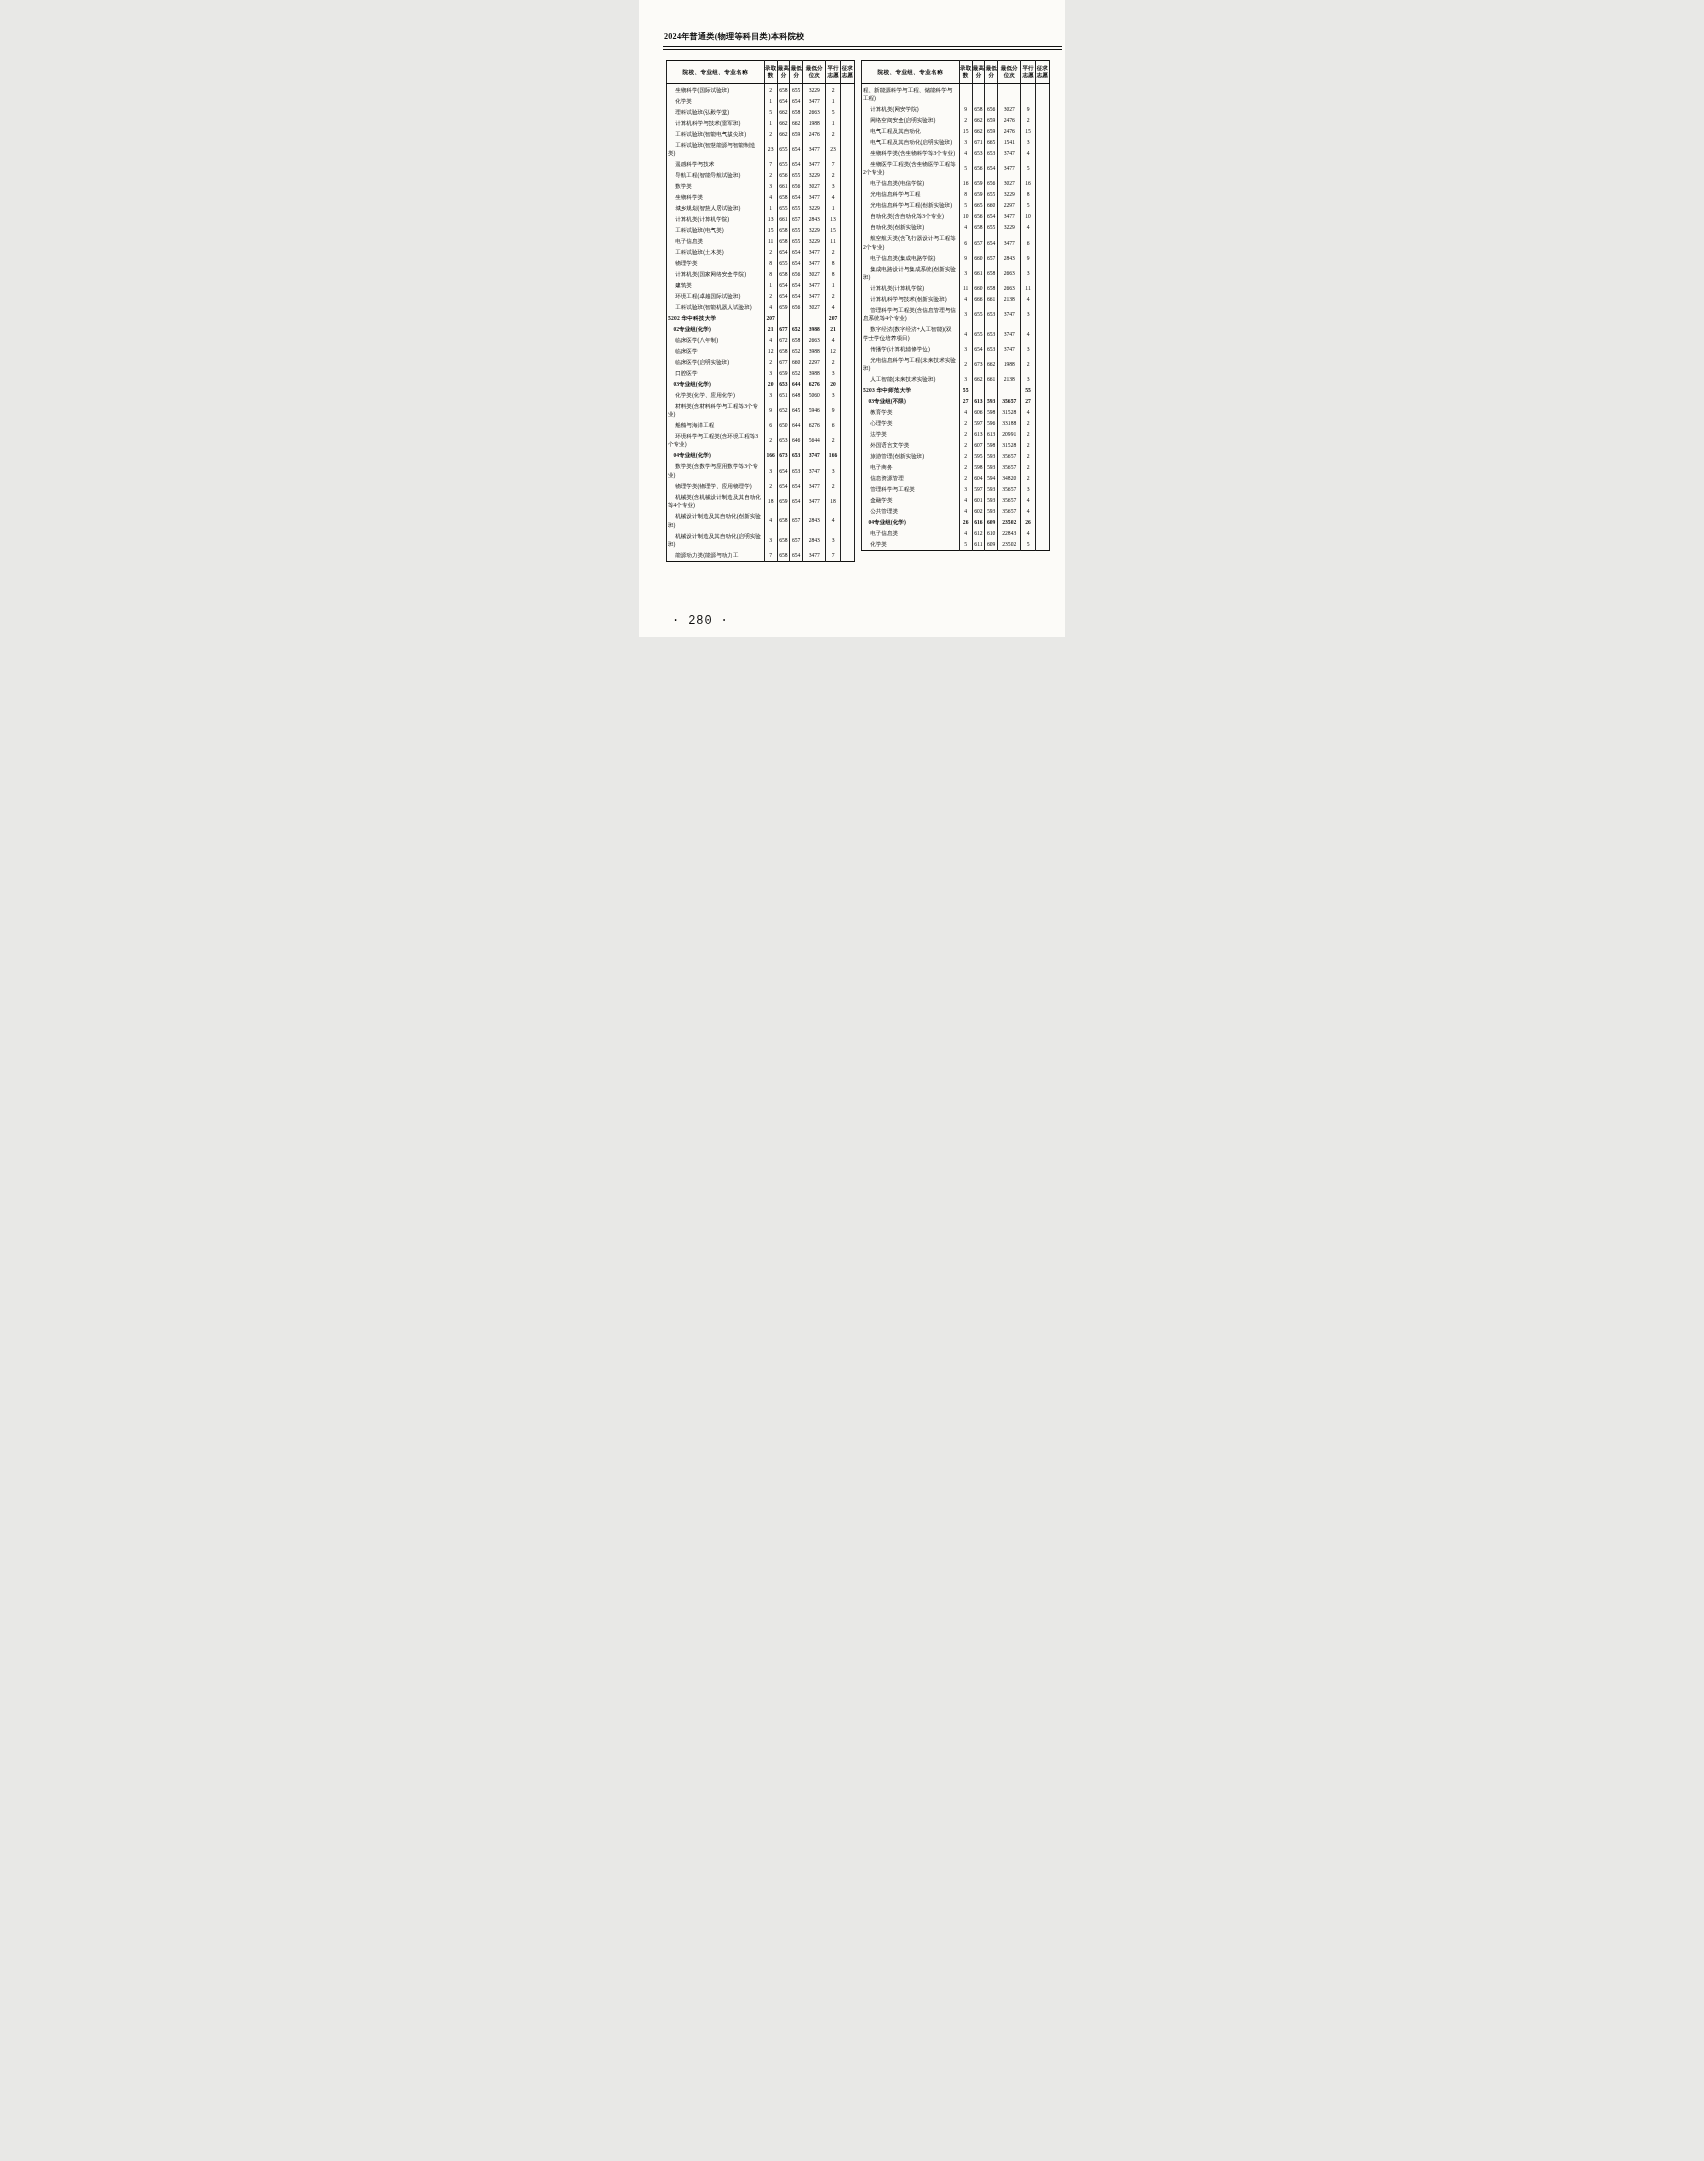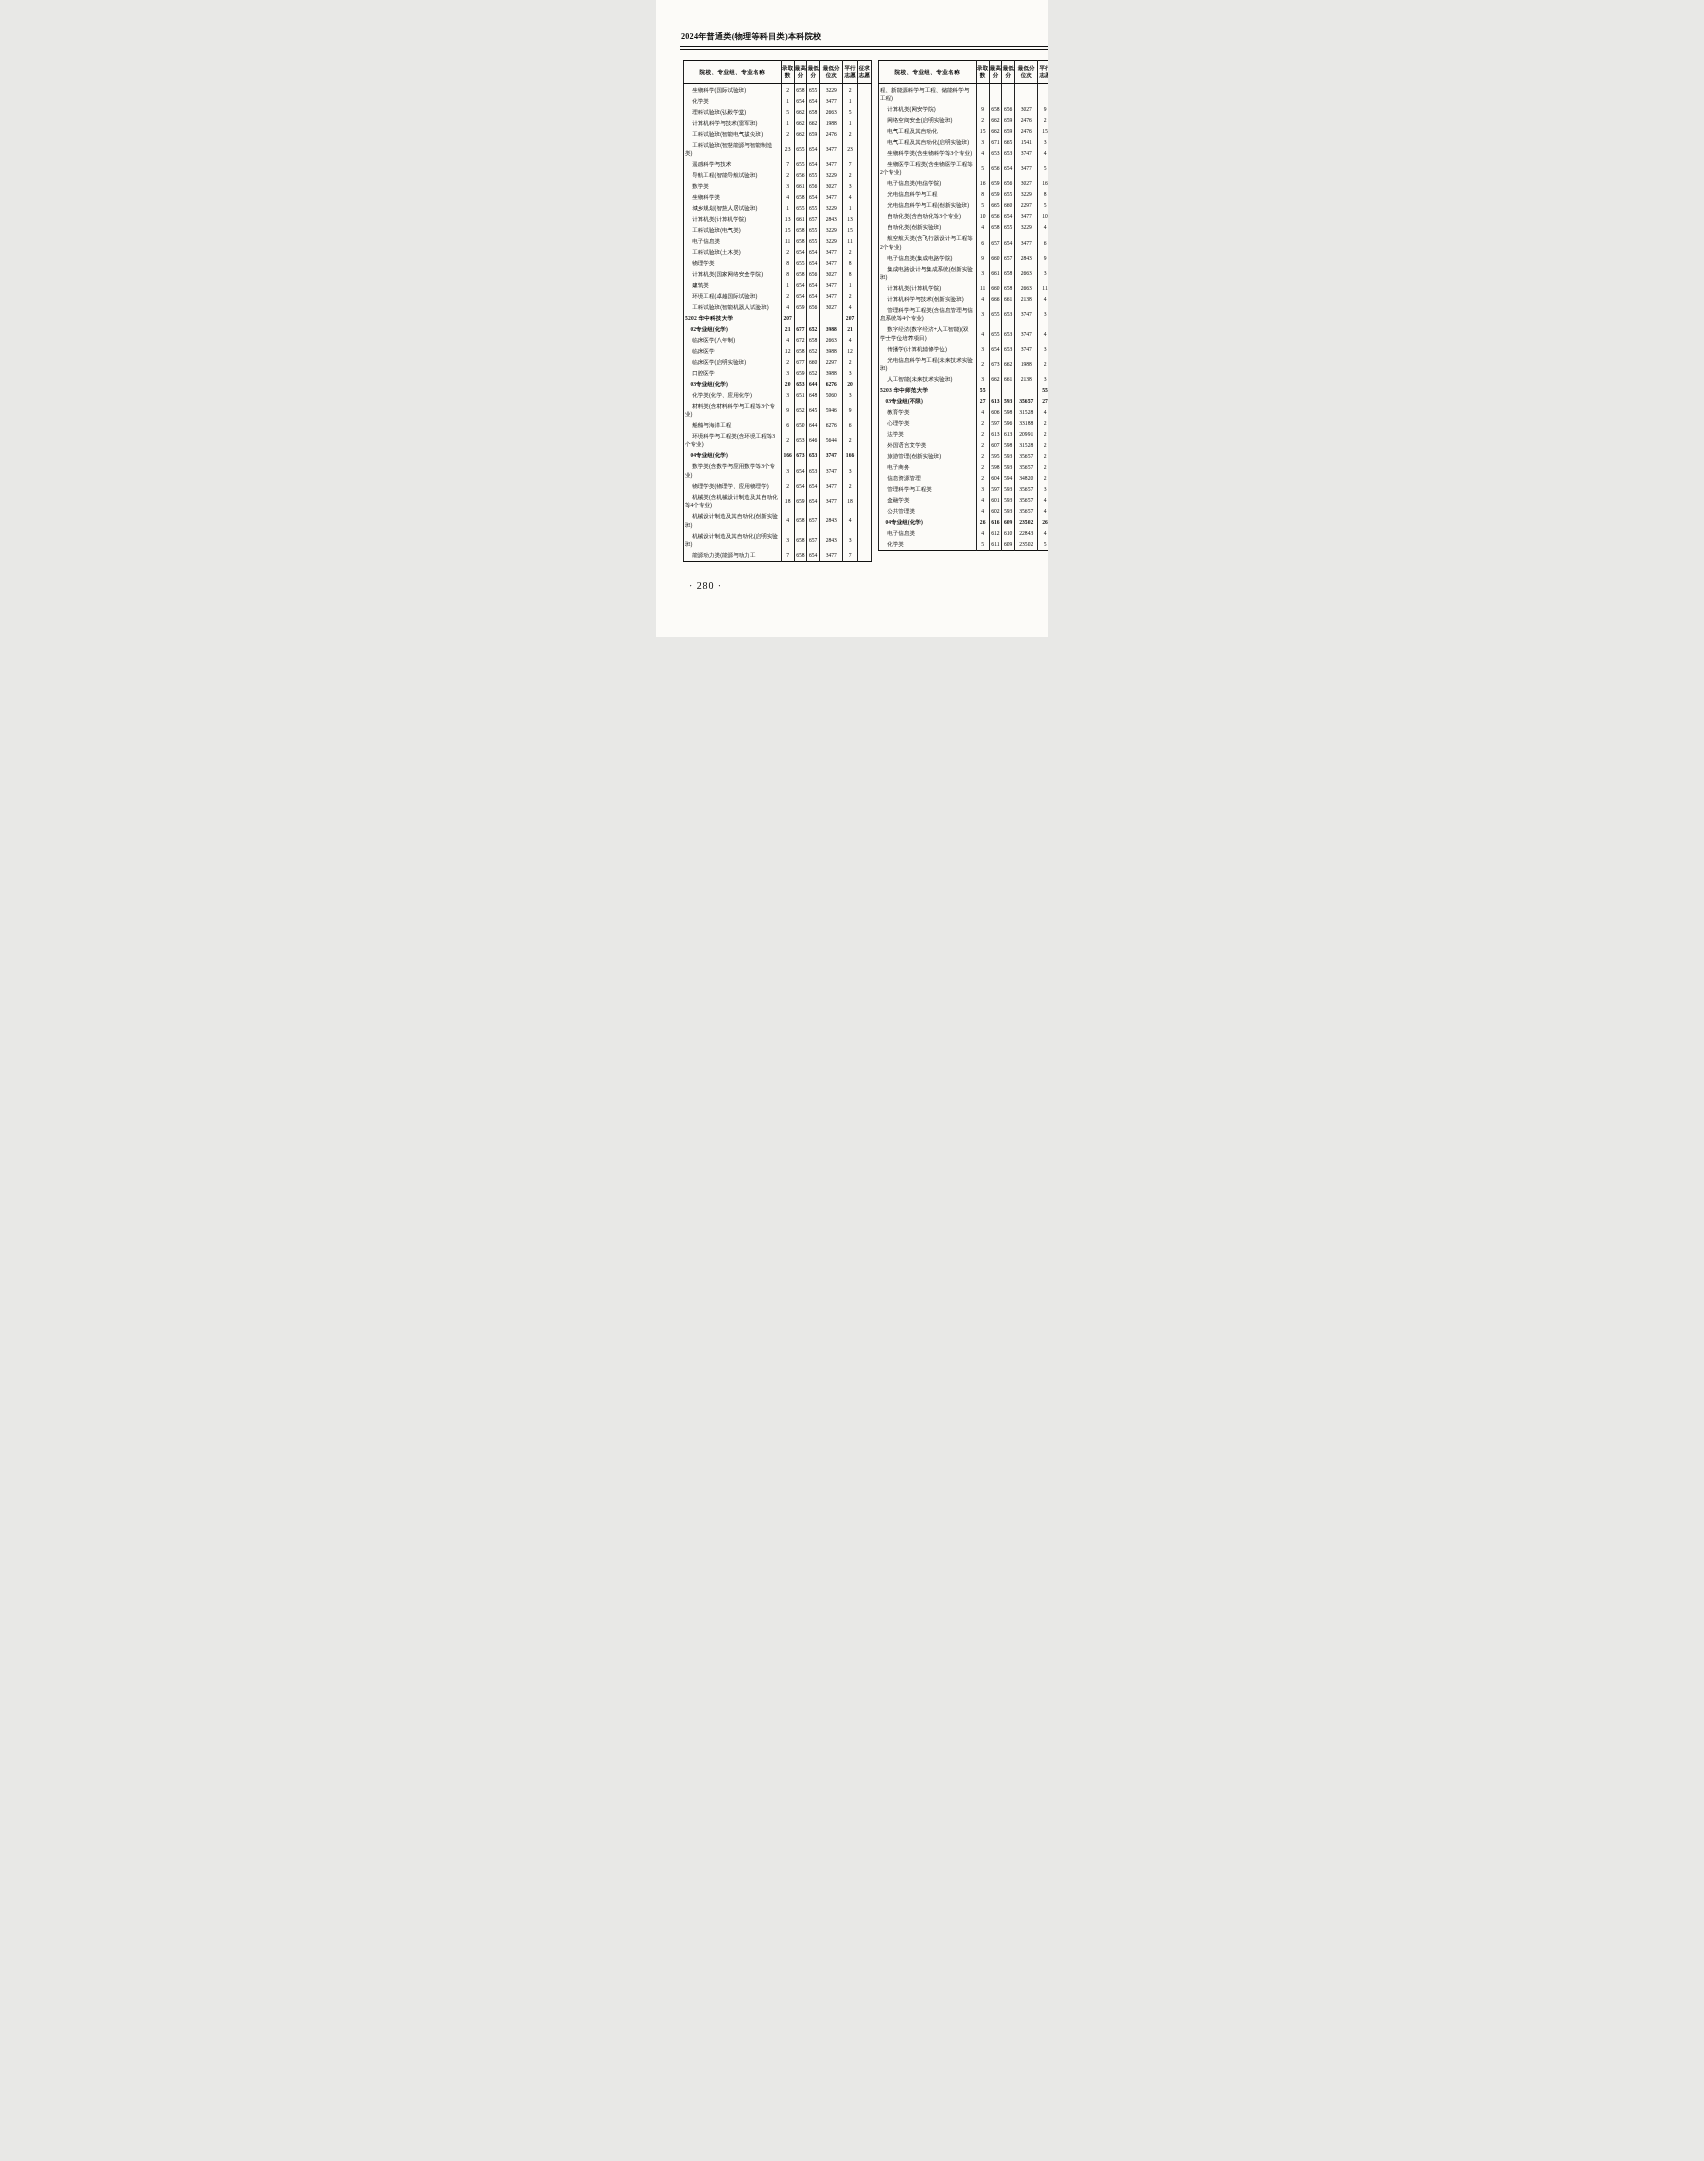--- a/index.html
+++ b/index.html
@@ -1,18 +1,18 @@
 <!DOCTYPE html>
 <html style="font-size:7px"><head>
 <meta charset="utf-8">
 <style>
   html,body{margin:0;padding:0;background:#e8e8e6;}
   .sheet{
     position:relative;
-    width:392px;height:637px;
+    width:426px;height:637px;
     margin:0 auto;
     background:#fcfbf8;
     color:#0d0d0d;
     font-family:"Liberation Serif","DejaVu Serif",serif;
     overflow:hidden;
   }
   .page-title{
     position:absolute;left:25px;top:31px;
     font-size:8.2px;font-weight:700;letter-spacing:0.2px;
     white-space:nowrap;
@@ -62,22 +62,22 @@
     text-indent:1.3em;
     padding-left:0.9px;padding-right:2.2px;
     overflow-wrap:break-word;
   }
   tr[data-type="group"] td.name{text-indent:1.0em;font-weight:700;}
   tr[data-type="group"] td.num{font-weight:700;}
   tr[data-type="university"] td.name{text-indent:0;font-weight:700;letter-spacing:0.2px;}
   tr[data-type="university"] td.num{font-weight:700;}
   tr[data-type="cont"] td.name{text-indent:0;}
   .page-number{
-    position:absolute;left:33px;top:580px;
-    font-size:10px;letter-spacing:0.9px;
+    position:absolute;left:33px;top:614px;
+    font-size:12px;letter-spacing:0.9px;font-family:Liberation Mono, monospace;
   }
 </style>
 </head>
 <body>
 
 <div class="sheet">
 
   <div class="page-title">2024年普通类(物理等科目类)本科院校</div>
   <div class="title-rule"></div>
 

